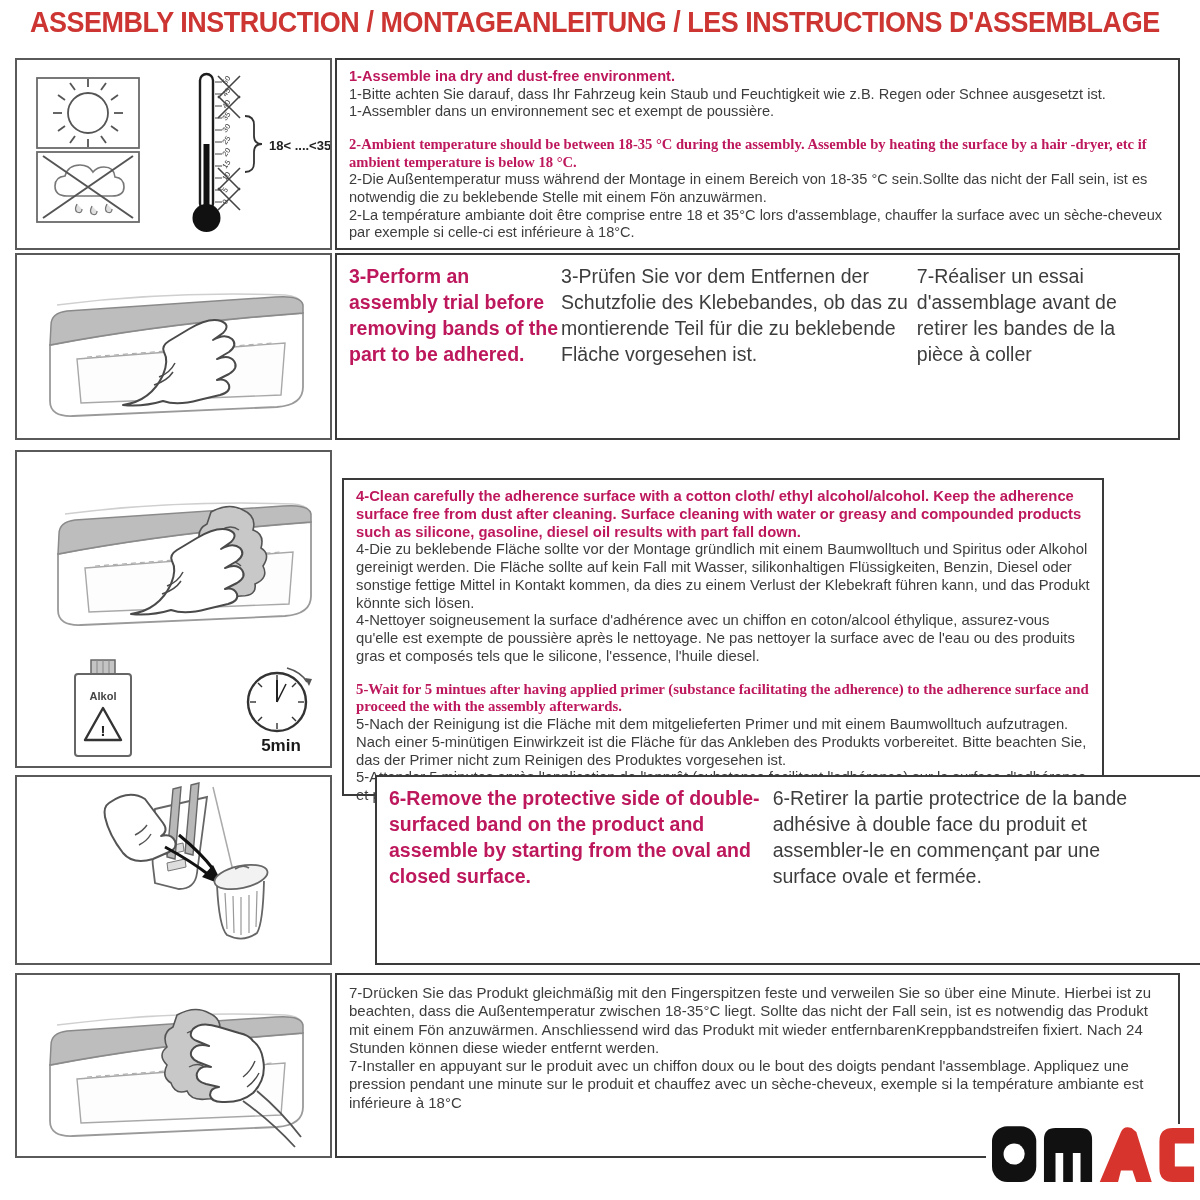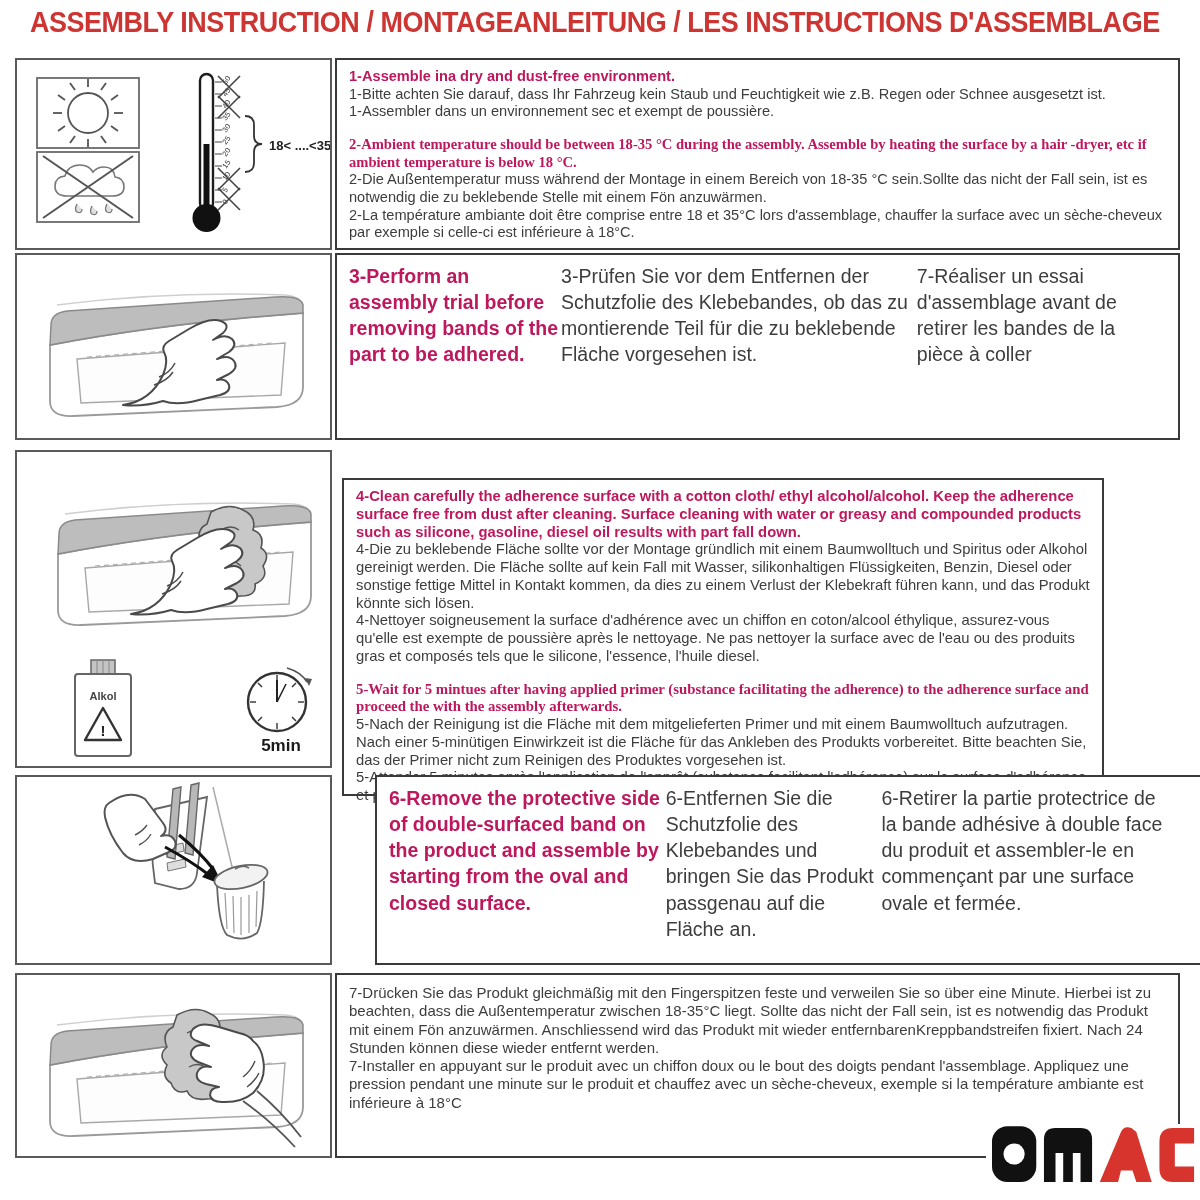--- a/index.html
+++ b/index.html
@@ -206,21 +206,20 @@
       <g>
         <path d="M200 108 Q202 150 210 158 Q226 166 240 156 Q246 146 247 104" fill="#fff" stroke="#666" stroke-width="1.8"></path>
         <path d="M208 116 L210 152 M216 119 L217 156 M224 120 L224 158 M232 118 L232 156 M240 114 L239 150" stroke="#999" stroke-width="1.2" fill="none"></path>
         <ellipse cx="224" cy="100" rx="27" ry="11" transform="rotate(-12 224 100)" fill="#f2f2f2" stroke="#666" stroke-width="1.8"></ellipse>
         <path d="M218 92 q8 -5 14 -1" stroke="#666" stroke-width="1.6" fill="none"></path>
       </g>
     </svg>
   </div>
   <div class="row-box txt fs-big" style="left:335px;top:775px;width:845px;height:190px;margin-left:40px;">
     <p class="b">6-Remove the protective side of double-surfaced band on the product and assemble by starting from the oval and closed surface.</p>
-    <p>6-Entfernen Sie die Schutzfolie des Klebebandes und bringen Sie das Produkt passgenau auf die Fläche an.</p>
     <p>6-Retirer la partie protectrice de la bande adhésive à double face du produit et assembler-le en commençant par une surface ovale et fermée.</p>
   </div>
 
   <div class="row-box illus" style="left:15px;top:973px;width:317px;height:185px;">
     <svg width="313" height="181" viewBox="0 0 313 181">
       <g>
         <path d="M40 50 Q150 36 268 40 Q282 41 285 48" fill="none" stroke="#cfcfcf" stroke-width="1.5"></path>
         <path d="M33 90 Q150 68 286 58 L286 132 Q286 150 260 152 L56 161 Q33 162 33 146 Z" fill="#fff" stroke="#9a9a9a" stroke-width="1.8"></path>
         <path d="M34 70 Q34 58 50 56 L258 42 Q284 40 286 50 L286 58 Q150 68 33 90 Z" fill="#bdbdbd" stroke="#8a8a8a" stroke-width="1.5"></path>
         <path d="M60 104 L268 88 L264 140 L64 148 Z" fill="#fdfdfd" stroke="#a8a8a8" stroke-width="1.4"></path>

